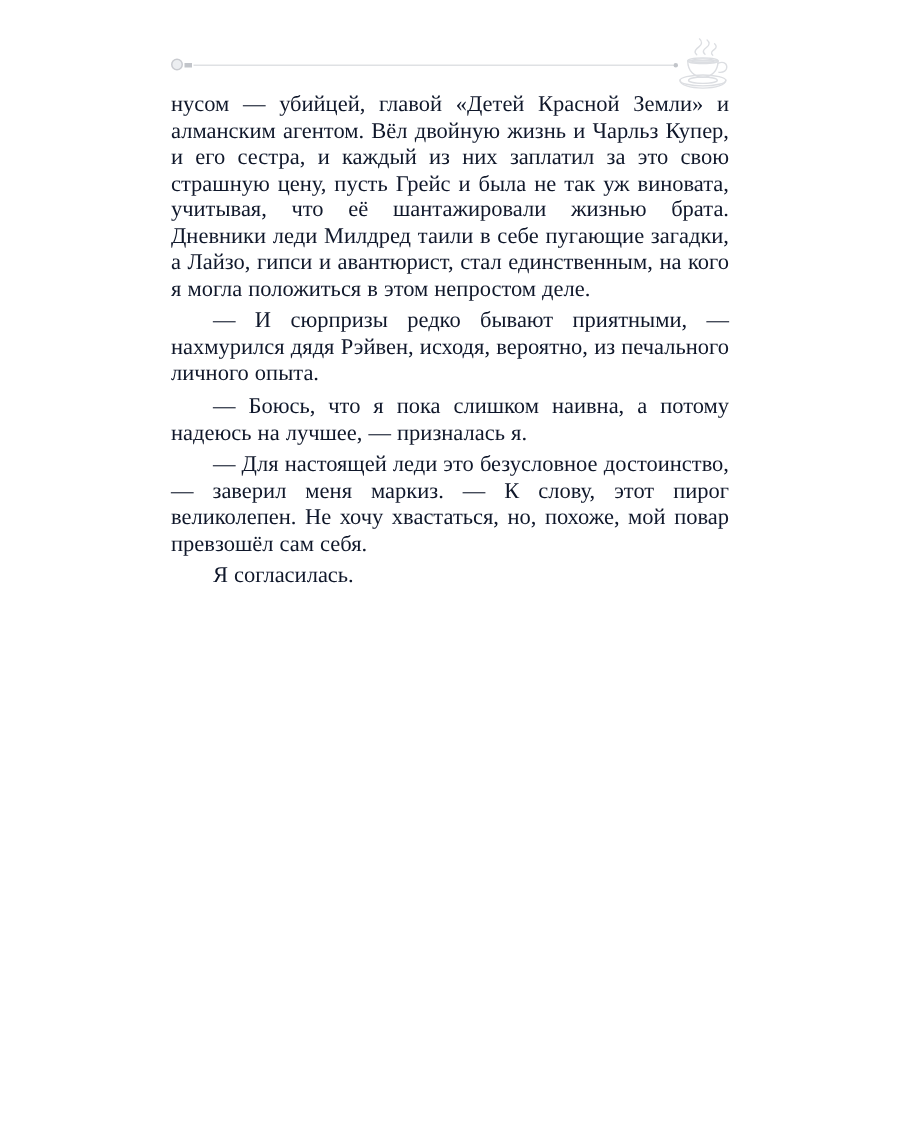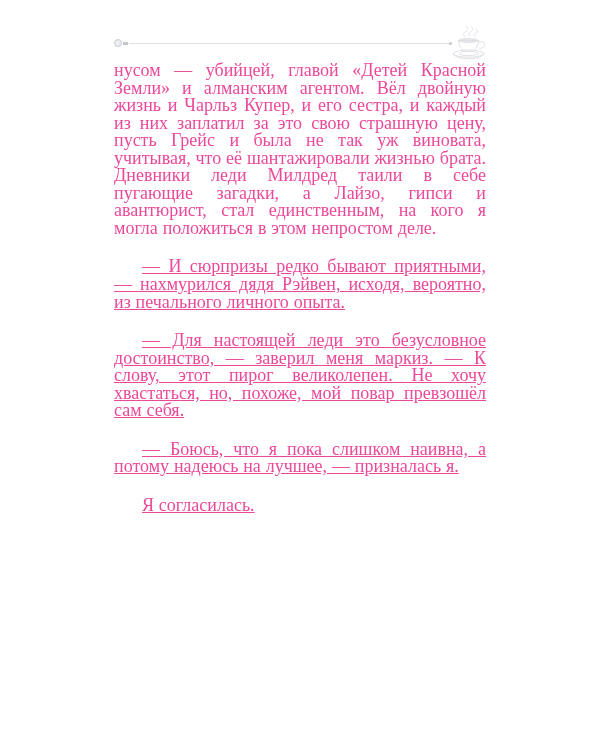--- a/index.html
+++ b/index.html
@@ -84,37 +84,36 @@
   
   .body-text {
     position: absolute;
     left: 114px;
     top: 62px;
     width: 372px;
   }
 
   .body-text p {
     margin: 0;
-    font-size: 18px;
+    font-size: 15px;
     line-height: 17.55px;
-    color: #ec4899;
+    color: #0f172a;
     text-align: justify;
     text-indent: 28px;
     -webkit-hyphens: manual;
     hyphens: manual;
     word-spacing: 0.02em;
   }
 
   .body-text p.no-indent {
     text-indent: 0;
   }
 
   .body-text p + p {
-    margin-top: 21px;
-    text-decoration: underline;
+    margin-top: 4px;
   }
 </style>
 </head>
 <body>
 
 <div class="page">
 
   <div class="page-header">
 
     <div class="header-rule-wrap">
@@ -142,18 +141,18 @@
         <path d="M13.3 31.3c0 3.4 6.8 5.4 15.3 5.4s15.3-2 15.3-5.4"></path>
         <ellipse cx="28.6" cy="31.5" rx="9.6" ry="2.1"></ellipse>
       </g>
     </svg>
 
   </div>
 
   <div class="body-text">
     <p class="no-indent">нусом — убийцей, главой «Детей Красной Земли» и алманским агентом. Вёл двойную жизнь и Чарльз Купер, и его сестра, и каждый из них заплатил за это свою страшную цену, пусть Грейс и была не так уж виновата, учитывая, что её шантажировали жизнью брата. Дневники леди Милдред таили в себе пугающие загадки, а Лайзо, гипси и авантюрист, стал единственным, на кого я могла положиться в этом непростом деле.</p>
     <p>— И сюрпризы редко бывают приятными, — нахмурился дядя Рэйвен, исходя, вероятно, из печального личного опыта.</p>
+    <p>— Боюсь, что я пока слишком наивна, а потому надеюсь на лучшее, — призналась я.</p>
     <p>— Для настоящей леди это безусловное достоинство, — заверил меня маркиз. — К слову, этот пирог великолепен. Не хочу хвастаться, но, похоже, мой повар превзошёл сам себя.</p>
-    <p>— Боюсь, что я пока слишком наивна, а потому надеюсь на лучшее, — призналась я.</p>
     <p>Я согласилась.</p>
   </div>
 
 </div>
 
 </body></html>

